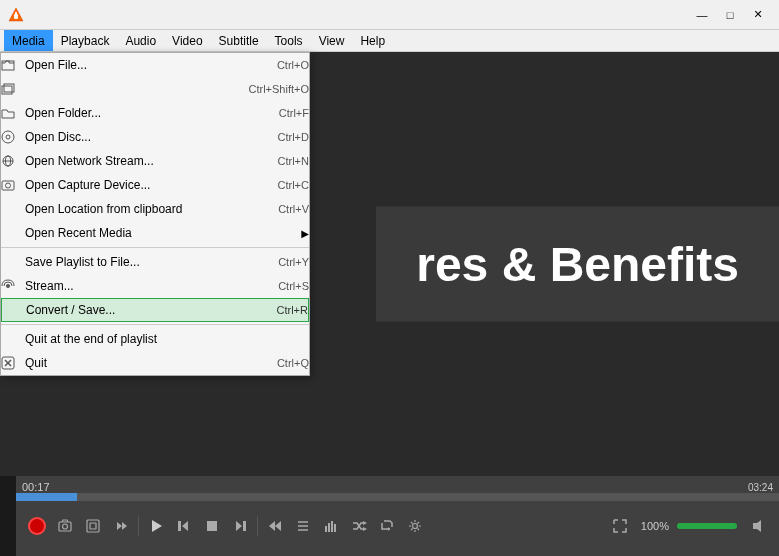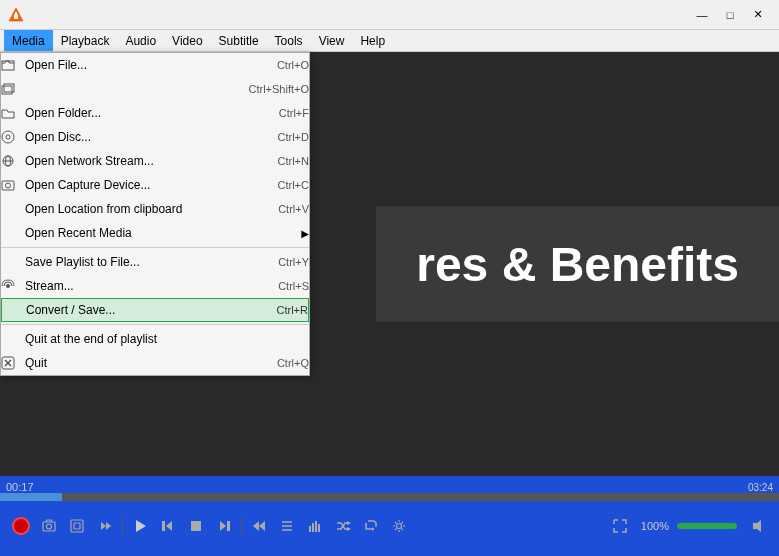--- a/index.html
+++ b/index.html
@@ -129,24 +129,24 @@
     .video-big-text {
       font-size: 48px;
       font-weight: bold;
       color: white;
     }
 
     
     .bottom-area {
       position: absolute;
       bottom: 0;
-      left: 0;
+      left: 16px;
       right: 0;
       height: 80px;
-      background: #1d4ed8;
+      background: #404040;
     }
 
     
     .progress-bar-container {
       position: absolute;
       bottom: 55px;
       left: 0;
       right: 0;
       height: 8px;
       background: #555;

